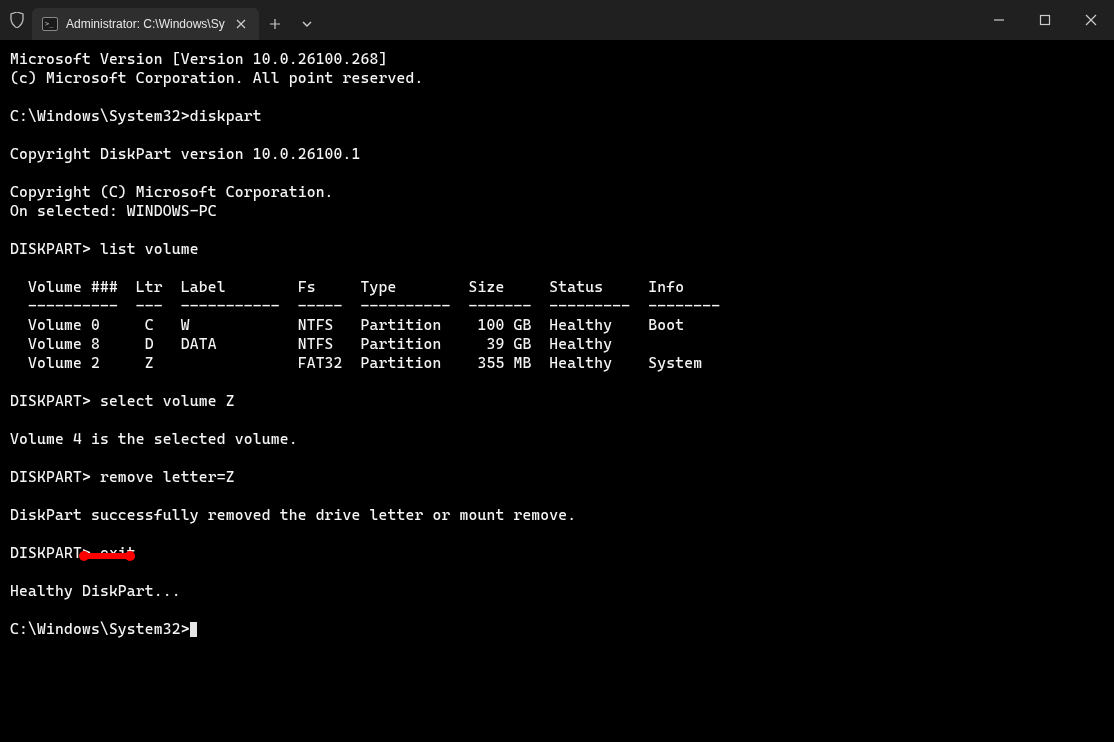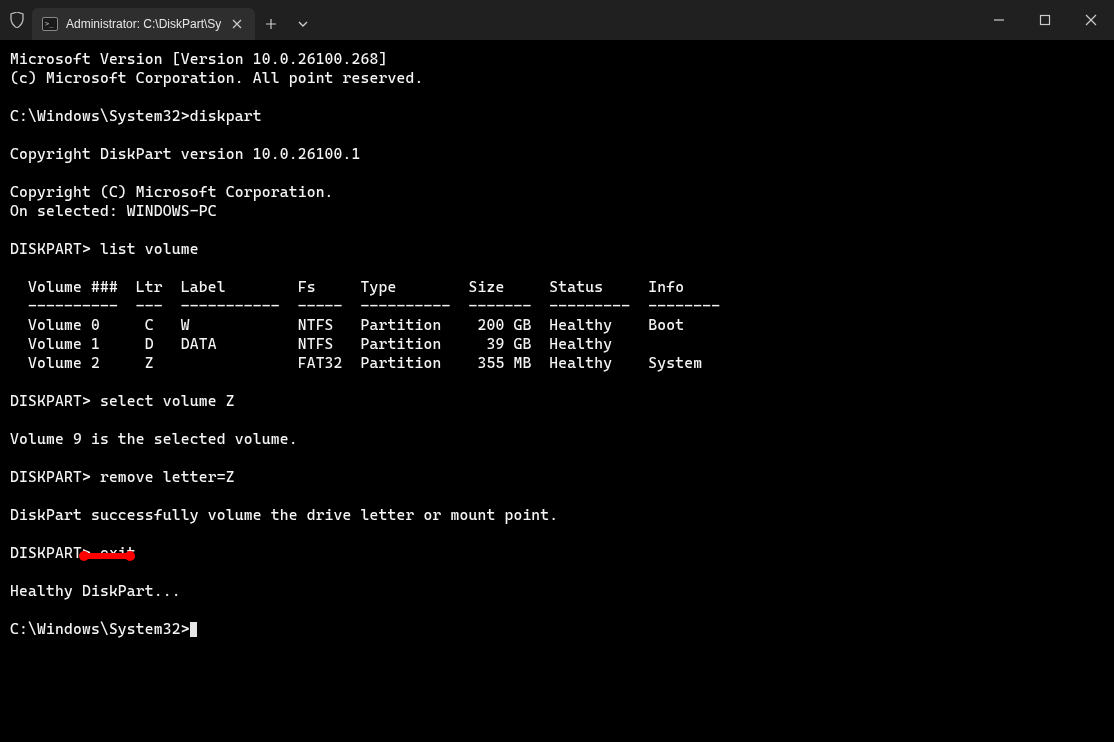--- a/index.html
+++ b/index.html
@@ -98,21 +98,21 @@
         </svg>
     </span>
   </div>
   <div class="tab">
     <span class="cmd-icon">
       <svg width="16" height="14" viewBox="0 0 16 14">
           <rect x="0.5" y="0.5" width="15" height="13" rx="1.5" fill="#1a1a1a" stroke="#888"></rect>
           <text x="3" y="9" font-size="7" fill="#ccc" font-family="monospace">&gt;_</text>
         </svg>
     </span>
-    <span class="tab-title">Administrator: C:\DiskPart\Sy</span>
+    <span class="tab-title">Administrator: C:\Windows\Sy</span>
     <span class="tab-close">
       <svg width="10" height="10" viewBox="0 0 10 10">
           <path d="M1 1 L9 9 M9 1 L1 9" stroke="#ccc" stroke-width="1.2"></path>
         </svg>
     </span>
   </div>
   <div class="tab-actions">
     <div class="tab-btn">
       <svg width="12" height="12" viewBox="0 0 12 12">
           <path d="M6 1 V11 M1 6 H11" stroke="#ccc" stroke-width="1.2"></path>
@@ -151,31 +151,31 @@
 <span></span>
 <span>Copyright DiskPart version 10.0.26100.1</span>
 <span></span>
 <span>Copyright (C) Microsoft Corporation.</span>
 <span>On selected: WINDOWS-PC</span>
 <span></span>
 <span>DISKPART&gt; list volume</span>
 <span></span>
 <span>  Volume ###  Ltr  Label        Fs     Type        Size     Status     Info</span>
 <span>  ----------  ---  -----------  -----  ----------  -------  ---------  --------</span>
-<span>  Volume 0     C   W            NTFS   Partition    200 GB  Healthy    Boot</span>
-<span>  Volume 1     D   DATA         NTFS   Partition     39 GB  Healthy</span>
+<span>  Volume 0     C   W            NTFS   Partition    100 GB  Healthy    Boot</span>
+<span>  Volume 8     D   DATA         NTFS   Partition     39 GB  Healthy</span>
 <span>  Volume 2     Z                FAT32  Partition    355 MB  Healthy    System</span>
 <span></span>
 <span>DISKPART&gt; select volume Z</span>
 <span></span>
-<span>Volume 9 is the selected volume.</span>
+<span>Volume 4 is the selected volume.</span>
 <span></span>
 <span>DISKPART&gt; remove letter=Z</span>
 <span></span>
-<span>DiskPart successfully volume the drive letter or mount point.</span>
+<span>DiskPart successfully removed the drive letter or mount remove.</span>
 <span></span>
 <span>DISKPART&gt; exit</span>
 <span></span>
 <span>Healthy DiskPart...</span>
 <span></span>
 <span>C:\Windows\System32&gt;</span><span class="cursor"></span>
 <div class="annotation" style="left:82px;top:513px;width:50px;"></div>
 </div>
 
 </body></html>

